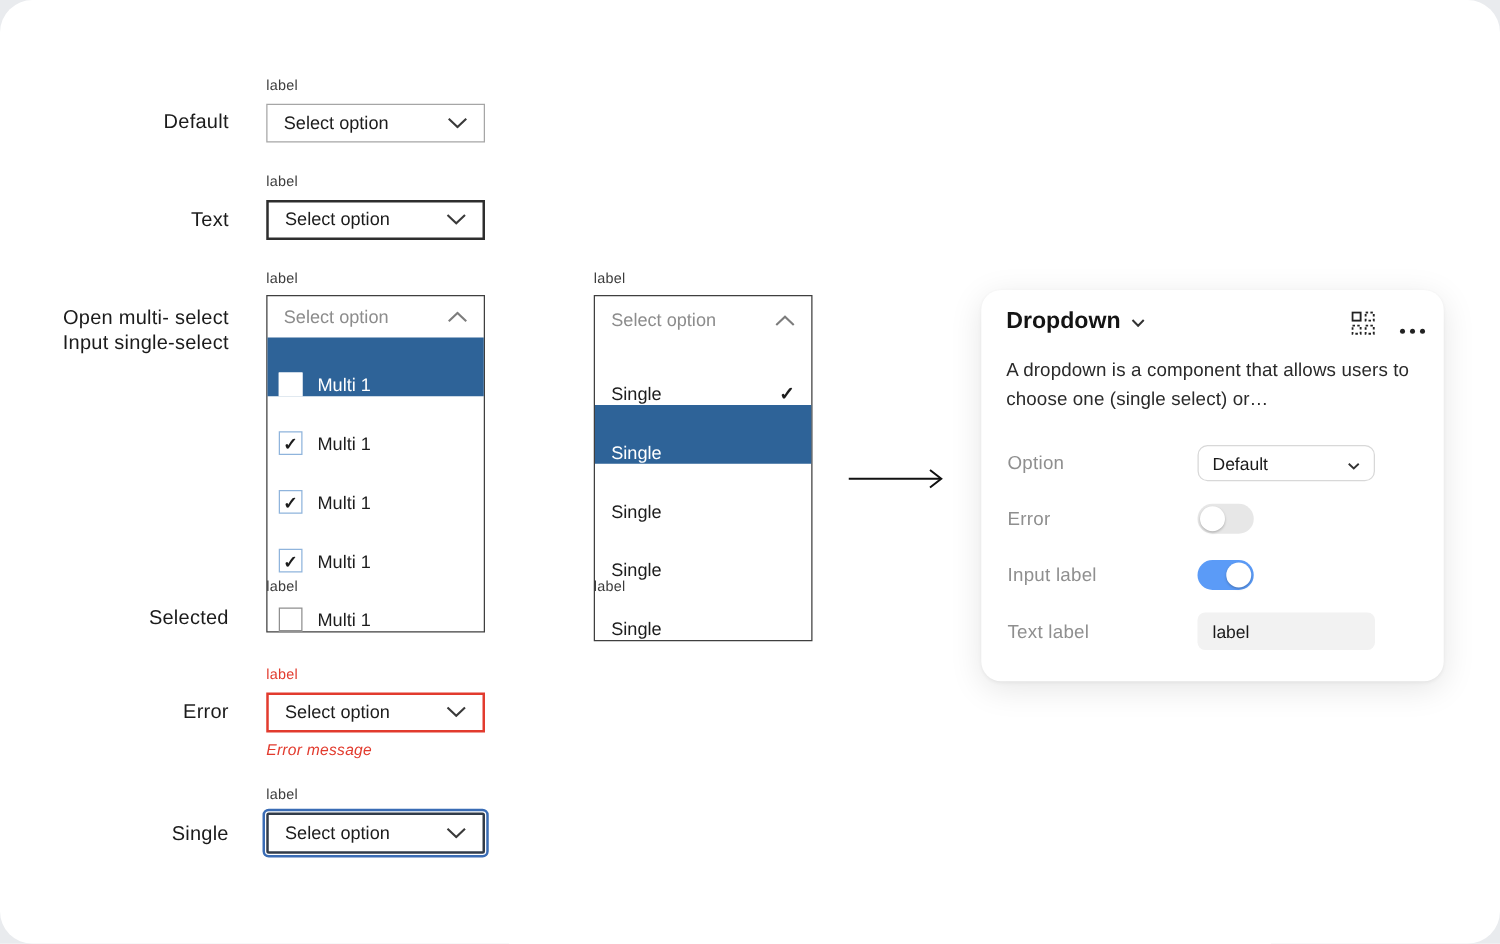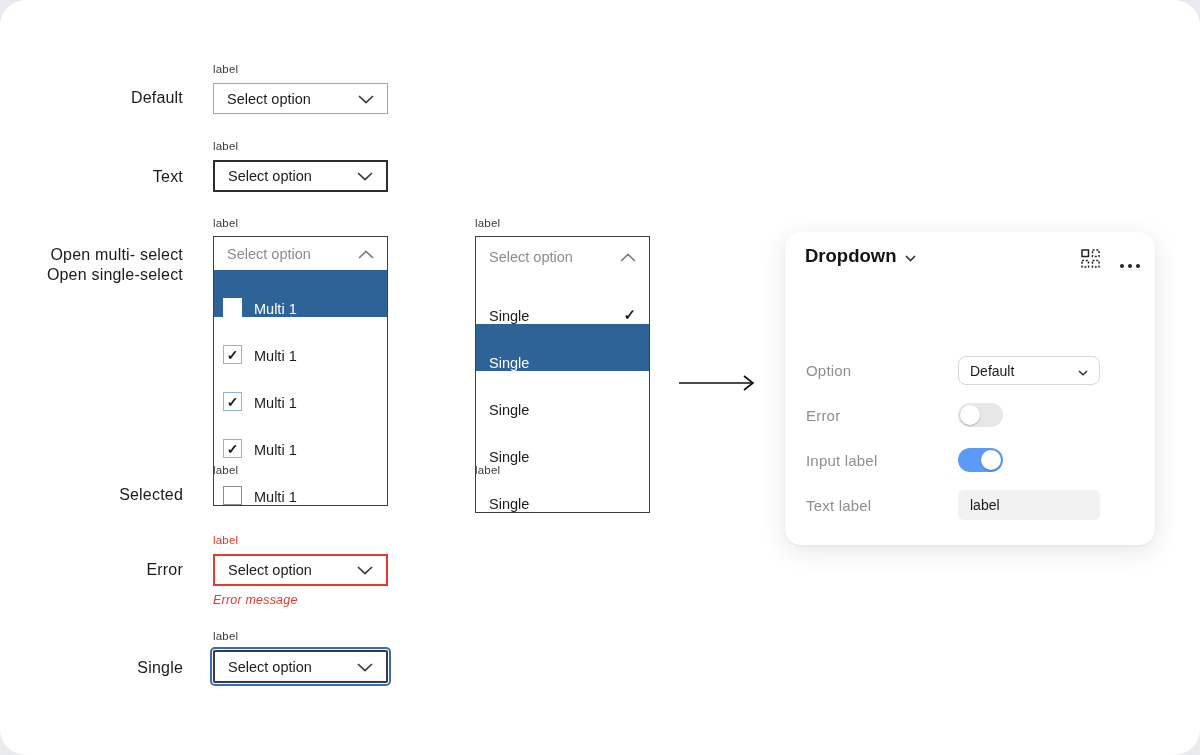--- a/index.html
+++ b/index.html
@@ -109,21 +109,21 @@
   }
 </style>
 </head>
 <body>
 
 <div class="canvas">
 
   <div class="state-label" style="top:89px">Default</div>
   <div class="state-label" style="top:168px">Text</div>
   <div class="state-label" style="top:246px">Open multi- select</div>
-  <div class="state-label" style="top:266px">Open single-select</div>
+  <div class="state-label" style="top:266px">Input single-select</div>
   <div class="state-label" style="top:486px">Selected</div>
   <div class="state-label" style="top:561px">Error</div>
   <div class="state-label" style="top:659px">Single</div>
 
   <div class="field-label" style="left:213px;top:63px">label</div>
   <div class="dd" style="left:213px;top:83px">
     <span>Select option</span>
     <span><svg width="16" height="9" viewBox="0 0 16 9">
           <polyline points="1,1 8,7.6 15,1" fill="none" stroke="#3a3a3a" stroke-width="1.7"></polyline>
         </svg></span>
@@ -236,20 +236,21 @@
         <rect x="11.5" y="11.5" width="6.5" height="6.5" fill="none" stroke="#222" stroke-width="1.5" stroke-dasharray="2 1.8"></rect>
       </svg>
     </div>
     <div class="panel-more-icon">
       <svg width="22" height="6" viewBox="0 0 22 6">
         <circle cx="3" cy="3" r="2" fill="#222"></circle>
           <circle cx="11" cy="3" r="2" fill="#222"></circle>
           <circle cx="19" cy="3" r="2" fill="#222"></circle>
       </svg>
     </div>
+    <div class="panel-desc">A dropdown is a component that allows users to choose one (single select) or…</div>
 
     <div class="prop-label" style="top:130px">Option</div>
     <div class="prop-select" style="top:124px">
       <span>Default</span>
       <span><svg width="10" height="6" viewBox="0 0 10 6">
             <polyline points="1,1 5,4.8 9,1" fill="none" stroke="#333" stroke-width="1.5"></polyline>
           </svg></span>
     </div>
 
     <div class="prop-label" style="top:175px">Error</div>

